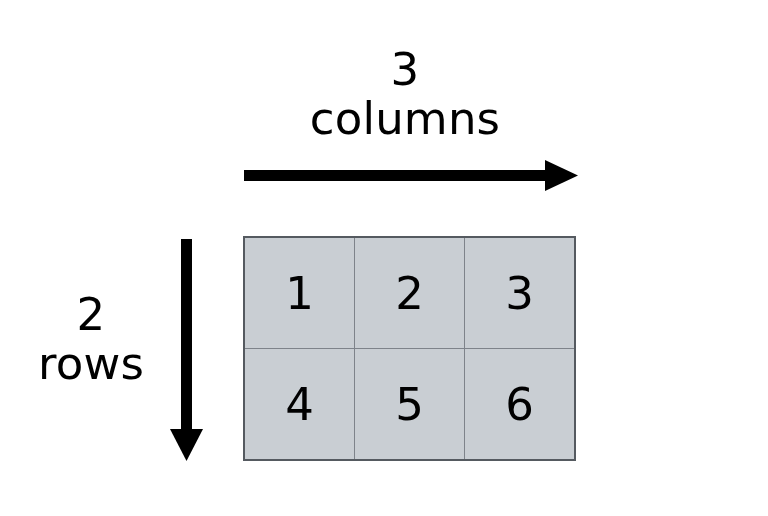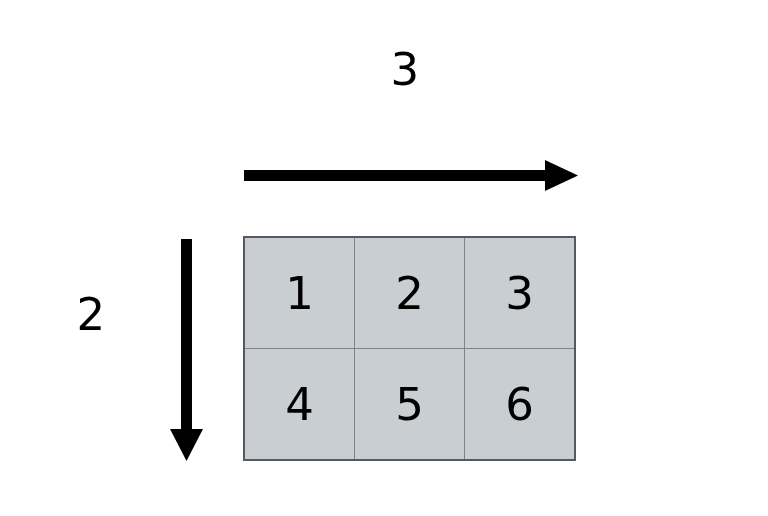--- a/index.html
+++ b/index.html
@@ -86,24 +86,26 @@
     padding: 0;
   }
 </style>
 </head>
 <body>
 
 <div id="stage">
 
   <div class="label" id="columns-label">
     <span class="line">3</span>
+    <span class="line">columns</span>
   </div>
 
   <div class="label" id="rows-label">
     <span class="line">2</span>
+    <span class="line">rows</span>
   </div>
 
   <svg id="h-arrow-svg" viewBox="0 0 345 36">
     <rect x="4" y="10" width="302" height="11" fill="#000000"></rect>
     <polygon points="305,0 338,15.5 305,31" fill="#000000"></polygon>
   </svg>
 
   <svg id="v-arrow-svg" viewBox="0 0 50 230">
     <rect x="19" y="3" width="11" height="192" fill="#000000"></rect>
     <polygon points="8,193 41,193 24.5,225" fill="#000000"></polygon>

